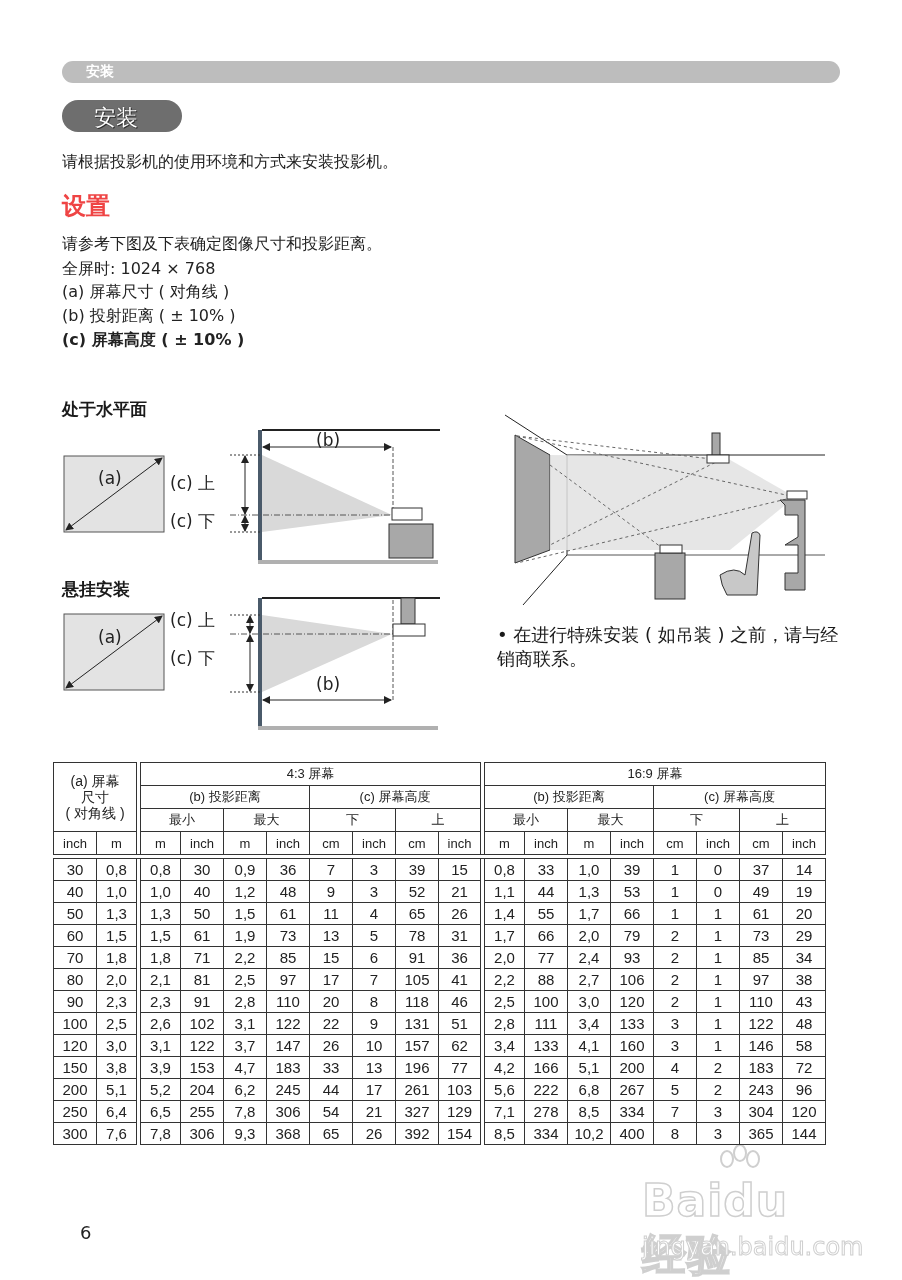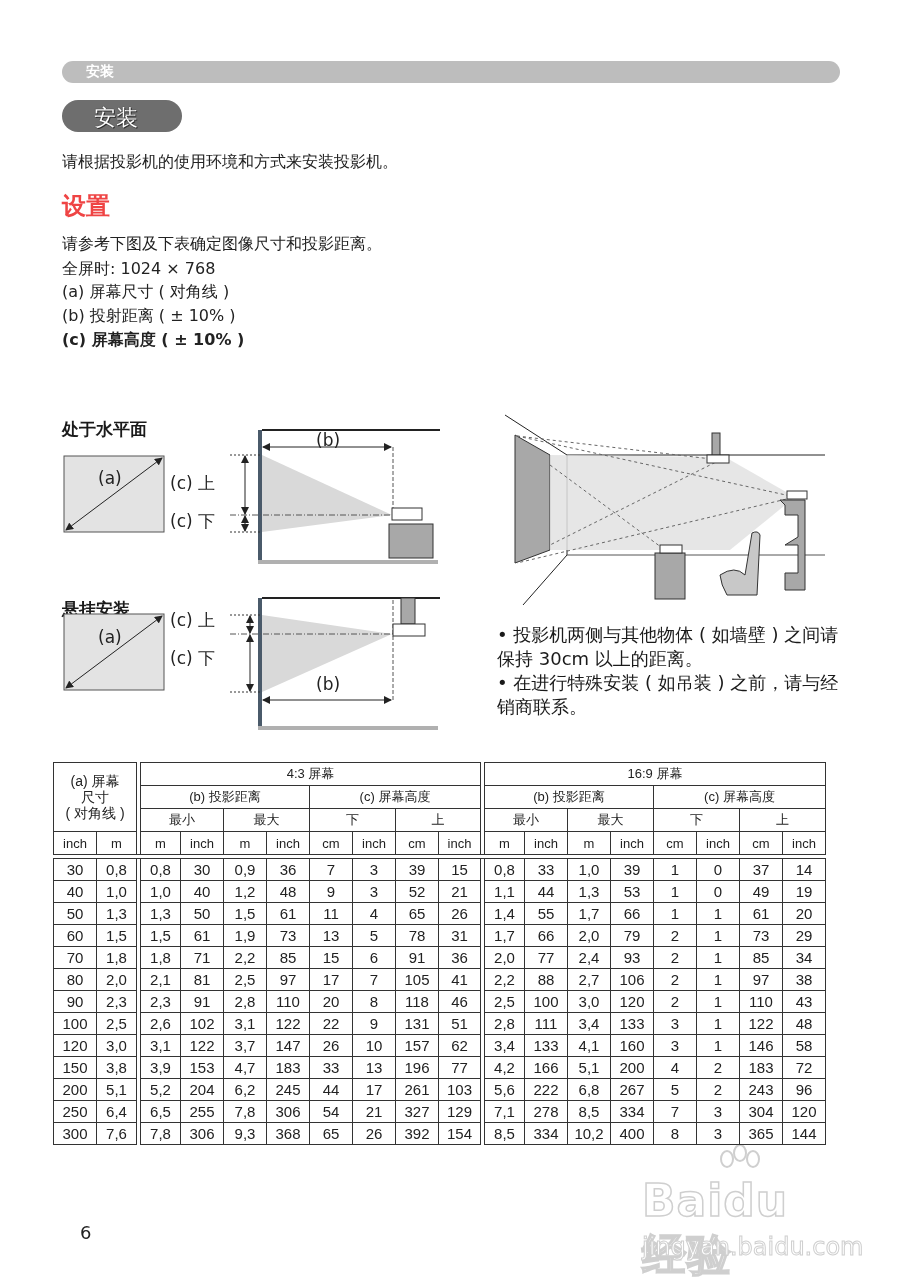--- a/index.html
+++ b/index.html
@@ -7,21 +7,21 @@
          font-family:"DejaVu Sans","Liberation Sans",sans-serif; color:#222; }
   .abs { position:absolute; }
   .header-bar { left:62px; top:61px; width:778px; height:22px; background:#bdbdbd; border-radius:11px; }
   .header-bar span { position:absolute; left:24px; top:2px; font-size:14px; font-weight:bold; color:#fff; }
   .title-pill { left:62px; top:100px; width:120px; height:32px; background:#6e6e6e; border-radius:16px; }
   .title-pill span { position:absolute; left:32px; top:3px; font-size:22px; color:#fff;
                      text-shadow: 0 0 1px #000, 1px 1px 0 #333; }
   .intro { left:62px; top:152px; font-size:16px; }
   .h2 { left:62px; top:190px; font-size:24px; font-weight:bold; color:#ef4444; }
   .para { left:62px; font-size:16px; line-height:24px; }
-  .sub { font-size:17px; font-weight:bold; color:#1a1a1a;margin-top:20px; }
+  .sub { font-size:17px; font-weight:bold; color:#1a1a1a; }
   .diag-label { font-size:17px; color:#222; }
   .bullets { left:497px; top:623px; font-size:18px; line-height:24px; color:#1a1a1a; width:345px; }
   .page-num { left:80px; top:1222px; font-size:18px; }
   .watermark { left:620px; top:1145px; width:225px; height:120px; color:#d8d8d8; }
   .watermark .brand { position:absolute; left:22px; top:30px; font-size:44px; font-weight:bold; letter-spacing:1px; color:#fff;
         -webkit-text-stroke:1.5px #cfcfcf; }
   .watermark .url { position:absolute; left:22px; top:88px; font-size:24px; color:#fff; -webkit-text-stroke:1px #cfcfcf; }
   table.spec { position:absolute; left:53px; top:762px; border-collapse:collapse; font-family:"Liberation Sans",sans-serif; }
   table.spec td { border:1px solid #333; text-align:center; padding:0; height:21px; font-size:15px; color:#222; }
   table.spec thead td { font-size:13px; height:22px; }
@@ -123,21 +123,20 @@
   <rect x="217" y="28" width="8" height="22" fill="#a8a8a8" stroke="#333"></rect>
   <rect x="212" y="50" width="22" height="8" fill="#fff" stroke="#333"></rect>
   <rect x="160" y="148" width="30" height="46" fill="#a8a8a8" stroke="#333"></rect>
   <rect x="165" y="140" width="22" height="8" fill="#fff" stroke="#333"></rect>
   <path d="M225,170 Q240,160 250,170 L257,128 Q263,125 265,130 L262,190 L232,190 Q226,180 225,170 z" fill="#c8c8c8" stroke="#333"></path>
   <path d="M285,95 L310,95 L310,185 L290,185 L290,168 L303,168 L303,140 L290,140 L303,132 L303,110 L290,110 L290,100 z" fill="#a8a8a8" stroke="#333"></path>
   <rect x="292" y="86" width="20" height="8" fill="#fff" stroke="#333"></rect>
 </svg>
 
 <div class="abs bullets">
-  <div>• 投影机两侧与其他物体 ( 如墙壁 ) 之间请保持 30cm 以上的距离。</div>
   <div>• 在进行特殊安装 ( 如吊装 ) 之前，请与经销商联系。</div>
 </div>
 
 <table class="spec">
   <colgroup>
     <col style="width:43px">
       <col style="width:40px">
       <col style="width:3px">
     <col style="width:40px">
       <col style="width:43px">

